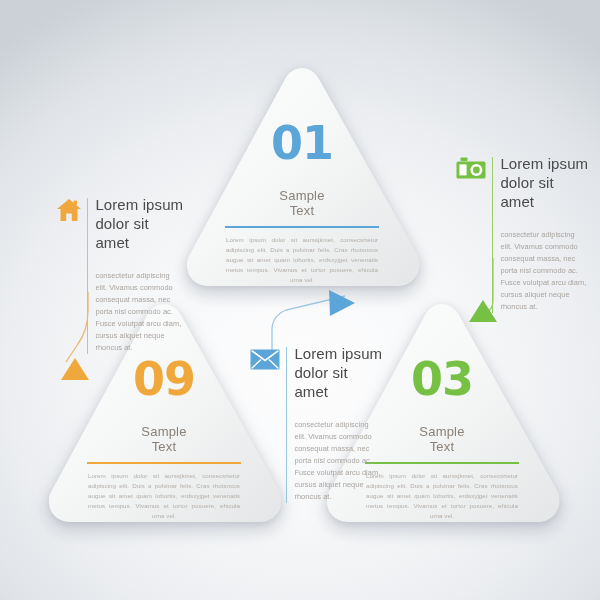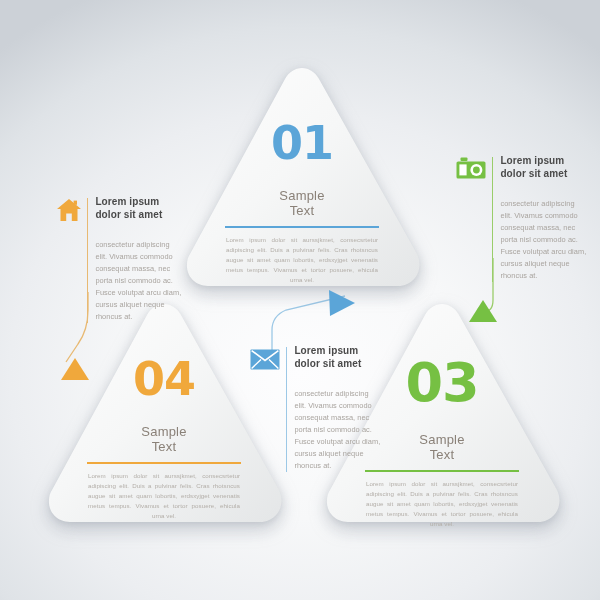--- a/index.html
+++ b/index.html
@@ -54,21 +54,21 @@
     letter-spacing:.05px;
   }
 
   
   .callout{position:absolute;display:flex;align-items:flex-start;}
   .callout .bar{
     width:1.4px;align-self:stretch;margin-right:7px;margin-top:2px;
   }
   .ctxt{width:88px;}
   .chead{
-    font-size:10px;font-weight:bold;color:#4a4a4a;line-height:1.25;
+    font-size:15px;font-weight:normal;color:#4a4a4a;line-height:1.25;
     letter-spacing:.1px;
   }
   .cbody{
     font-size:7.4px;color:#a9a49f;line-height:1.62;margin-top:18px;
     letter-spacing:.05px;
   }
   .icon{flex:0 0 auto;}
 
   
   .conn{position:absolute;left:0;top:0;pointer-events:none;}
@@ -132,21 +132,21 @@
                L239,192
                C245,204 240,219 227,223
                C224,224 221,224 218,224
                L30,224
                C17,224 8,214 9,202
                C9,198 10,195 12,192
                L107,17
                C111,10 117,6 124,6 Z" fill="url(#g2)"></path>
     </svg>
     <div class="tri-body" style="left:26px;top:58px;width:196px;">
-      <div class="num" style="color:#f0a83c;font-size:46px;">04</div>
+      <div class="num" style="color:#f0a83c;font-size:46px;">09</div>
       <div class="sample">
         <span>Sample</span><br>
         <span>Text</span>
       </div>
       <hr class="rule" style="background:#f0a83c;width:154px;">
       <div class="lorem" style="width:152px;">Lorem ipsum dolor sit aurssjkmet, consecsrtetur adipiscing elit. Duis a pulvinar felis. Cras rhotsncus augue sit amet quam lobortis, erdsxyjget venenatis metus tempus. Vivamus et tortor posuere, ehicula urna vel.</div>
     </div>
   </div>
 
   <div class="tri" style="left:318px;top:298px;">
@@ -163,21 +163,21 @@
                L239,192
                C245,204 240,219 227,223
                C224,224 221,224 218,224
                L30,224
                C17,224 8,214 9,202
                C9,198 10,195 12,192
                L107,17
                C111,10 117,6 124,6 Z" fill="url(#g3)"></path>
     </svg>
     <div class="tri-body" style="left:26px;top:58px;width:196px;">
-      <div class="num" style="color:#76c043;font-size:54px;">03</div>
+      <div class="num" style="color:#76c043;font-size:46px;">03</div>
       <div class="sample">
         <span>Sample</span><br>
         <span>Text</span>
       </div>
       <hr class="rule" style="background:#76c043;width:154px;">
       <div class="lorem" style="width:152px;">Lorem ipsum dolor sit aurssjkmet, consecsrtetur adipiscing elit. Duis a pulvinar felis. Cras rhotsncus augue sit amet quam lobortis, erdsxyjget venenatis metus tempus. Vivamus et tortor posuere, ehicula urna vel.</div>
     </div>
   </div>
 
   <svg class="conn" width="600" height="600" viewBox="0 0 600 600">

